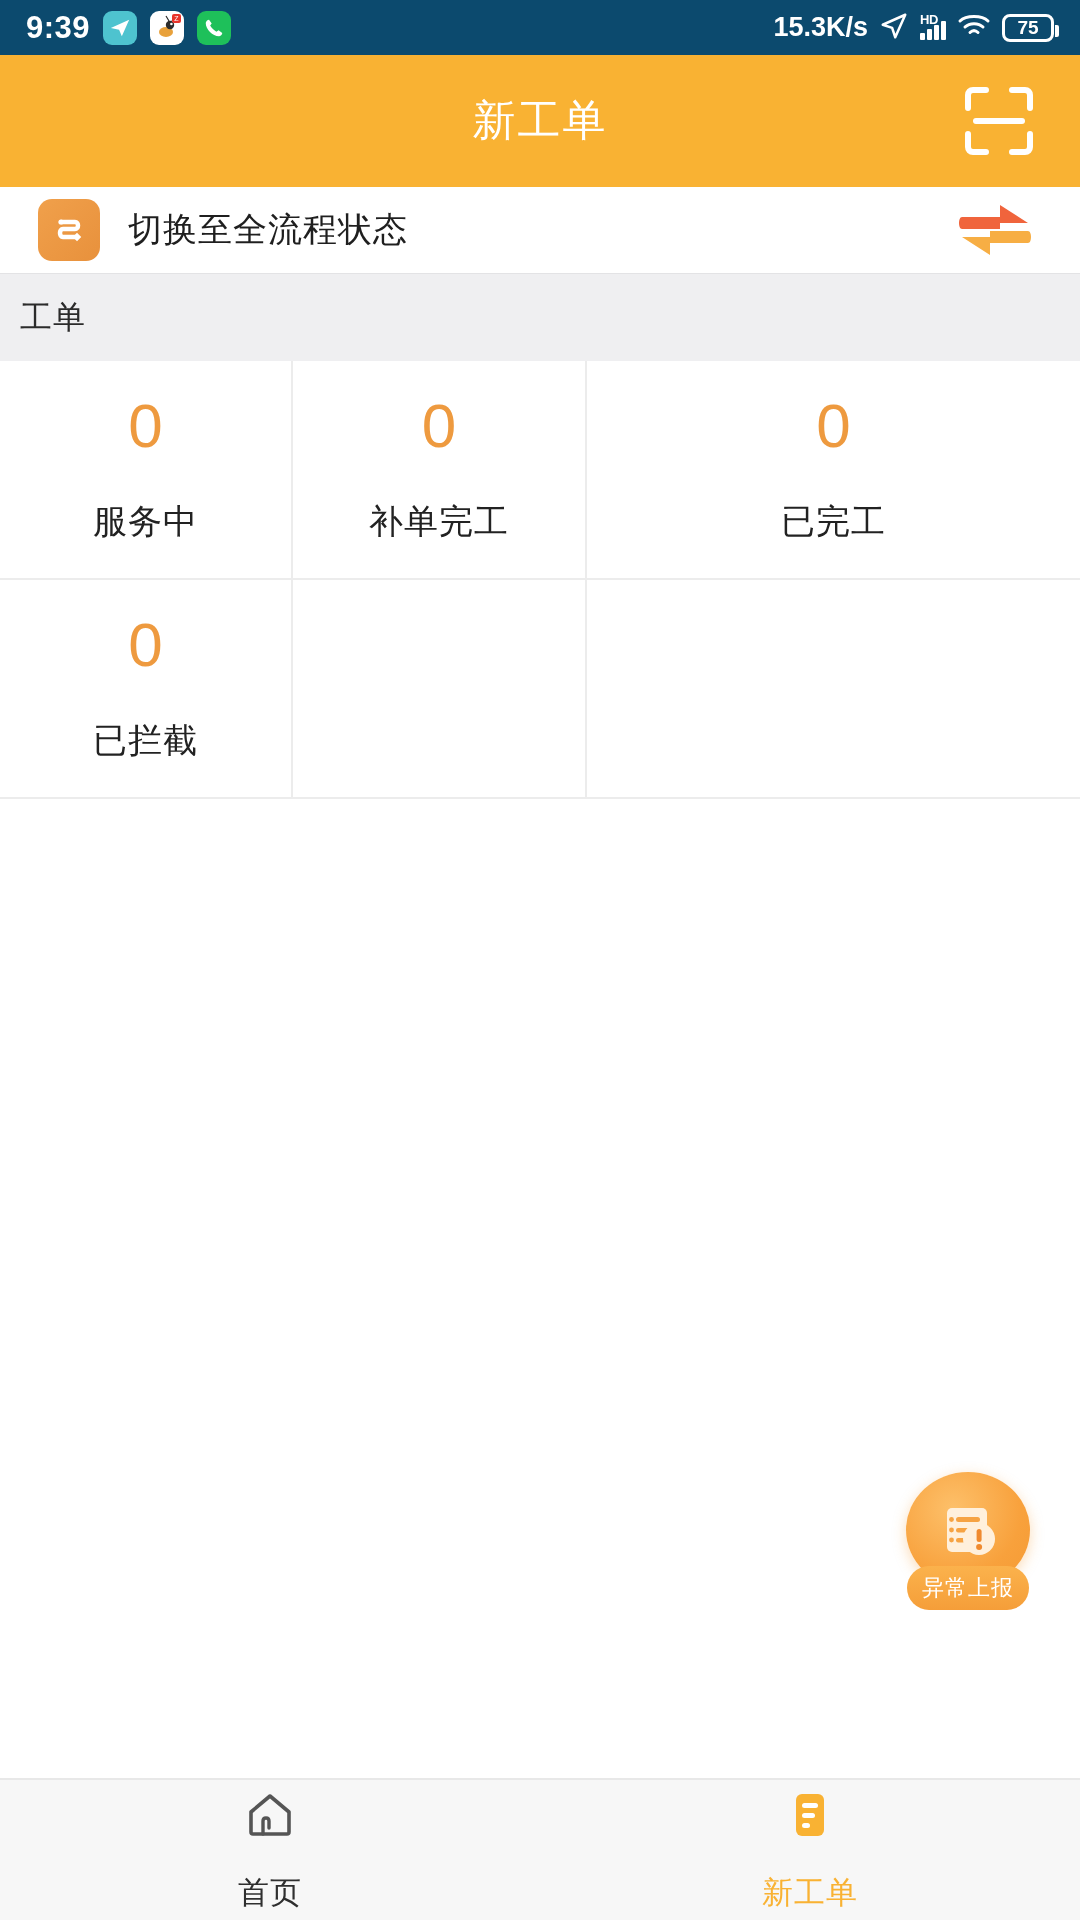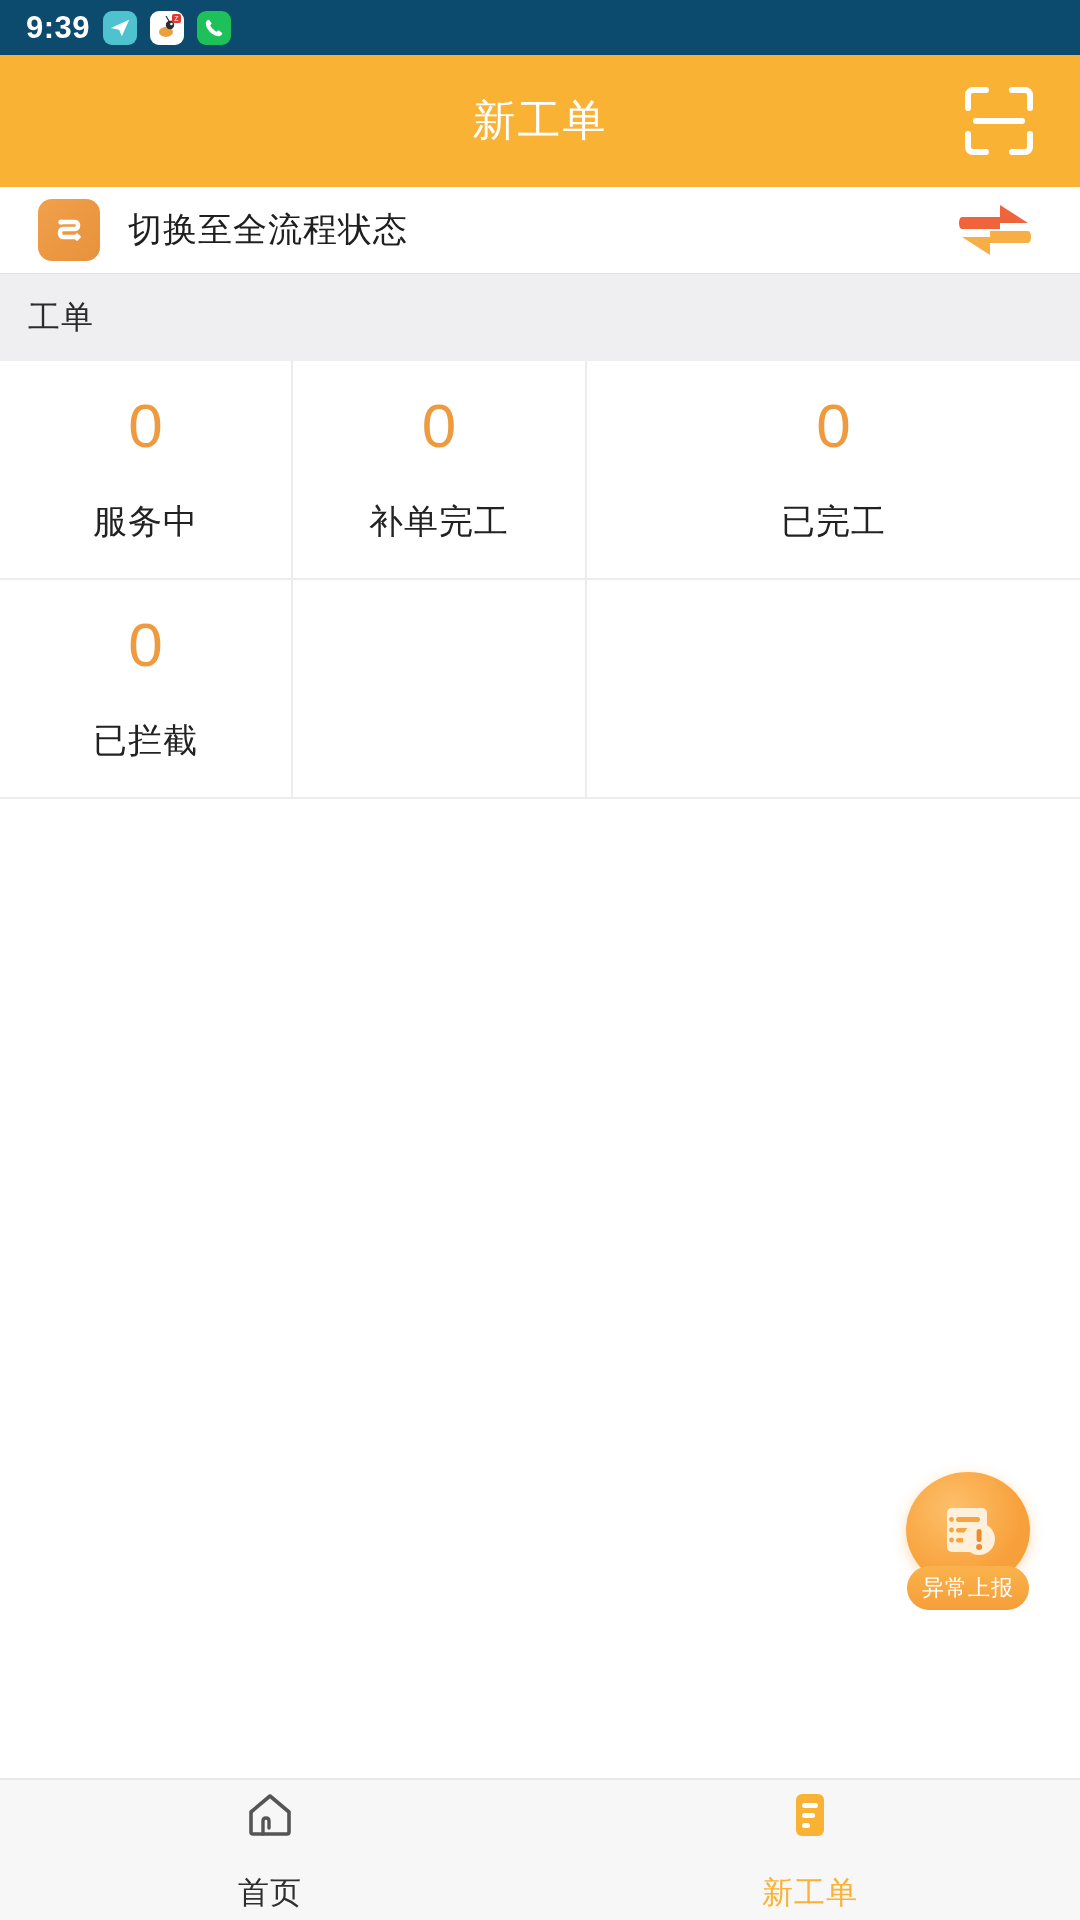--- a/index.html
+++ b/index.html
@@ -63,21 +63,21 @@
     flex:0 0 auto;
   }
   .switch-label {
     margin-left:28px; font-size:34px; color:#1f1f1f; letter-spacing:1px;
   }
   .swap-icon { position:absolute; right:40px; top:50%; transform:translateY(-50%); width:90px; height:62px; }
 
   
   .section-head {
     background:#efeff1; height:88px;
-    display:flex; align-items:center; padding:0 28px;
+    display:flex; align-items:center; padding:0 20px;
     border-top:1px solid #e3e3e5;
   }
   .section-title { font-size:32px; color:#2b2b2b; letter-spacing:1px; }
 
   
   .grid { display:flex; flex-wrap:wrap; background:#ffffff; }
   .cell {
     height:219px;
     display:flex; flex-direction:column;
     align-items:center; justify-content:center;
@@ -147,20 +147,45 @@
         <circle cx="19.4" cy="11" r="1.3" fill="#ffffff"></circle>
         <path d="M17 8 L14 3 M20 8 L23 3" stroke="#2b2b2b" stroke-width="1.2" fill="none"></path>
         <rect x="20" y="1" width="9" height="9" rx="2" fill="#E8342A"></rect>
         <text x="24.5" y="8" font-size="7" fill="#ffffff" text-anchor="middle" font-family="Liberation Sans">Z</text>
       </svg>
     </span>
     <span class="sb-appicon phone">
       <svg width="22" height="22" viewBox="0 0 24 24">
           <path d="M6.6 3 C5 3 3 5 3 6.6 C3 13.5 10.5 21 17.4 21 C19 21 21 19 21 17.4 L17 14.5 L14.6 16.2 C12.4 15 9 11.6 7.8 9.4 L9.5 7 Z" fill="#ffffff"></path>
         </svg>
+    </span>
+  </div>
+  <div class="sb-right">
+    <span class="sb-speed">15.3K/s</span>
+    <span>
+      <svg width="30" height="30" viewBox="0 0 24 24">
+          <path d="M21 3 L3 11 L10.5 13.5 L13 21 Z" fill="none" stroke="#ffffff" stroke-width="2" stroke-linejoin="round"></path>
+        </svg>
+    </span>
+    <span class="sb-bars">
+      <span class="sb-hd">HD</span>
+      <i style="height:7px"></i>
+        <i style="height:11px"></i>
+        <i style="height:15px"></i>
+        <i style="height:19px"></i>
+    </span>
+    <span>
+      <svg width="34" height="26" viewBox="0 0 34 26">
+        <path d="M3 8 C9 2 25 2 31 8" stroke="#ffffff" stroke-width="3" fill="none" stroke-linecap="round"></path>
+        <path d="M8 14 C12.5 9.5 21.5 9.5 26 14" stroke="#ffffff" stroke-width="3" fill="none" stroke-linecap="round"></path>
+        <path d="M13 19.5 C15.5 17 18.5 17 21 19.5" stroke="#ffffff" stroke-width="3" fill="none" stroke-linecap="round"></path>
+      </svg>
+    </span>
+    <span class="sb-battery">
+      <span class="sb-batt-text">75</span>
     </span>
   </div>
 </div>
 
 <div class="header">
   <span class="header-title">新工单</span>
   <span class="scan-btn">
     <svg width="78" height="78" viewBox="0 0 78 78">
       <path d="M8 26 L8 13 C8 10 10 8 13 8 L26 8" stroke="#ffffff" stroke-width="6" fill="none" stroke-linecap="round"></path>
       <path d="M52 8 L65 8 C68 8 70 10 70 13 L70 26" stroke="#ffffff" stroke-width="6" fill="none" stroke-linecap="round"></path>

